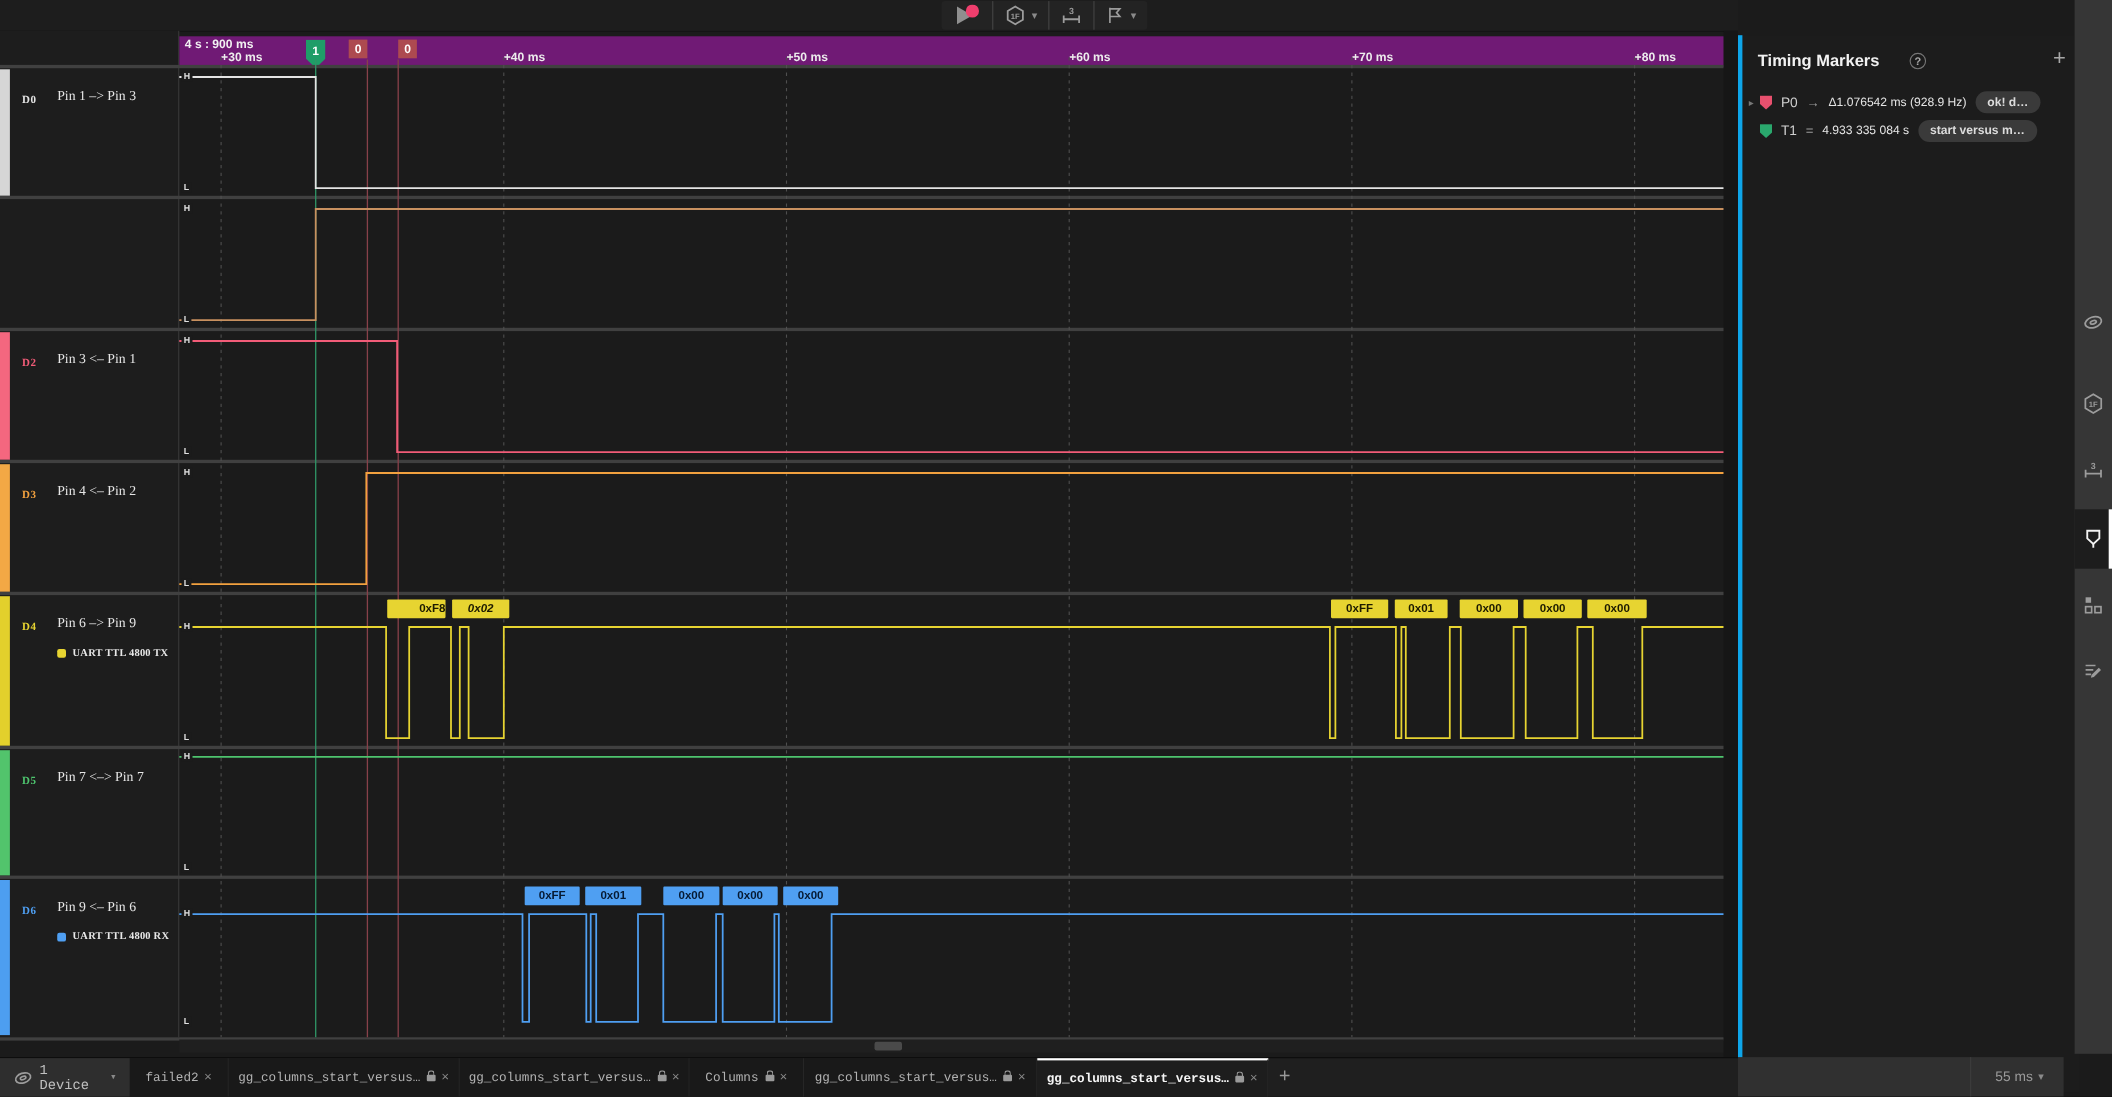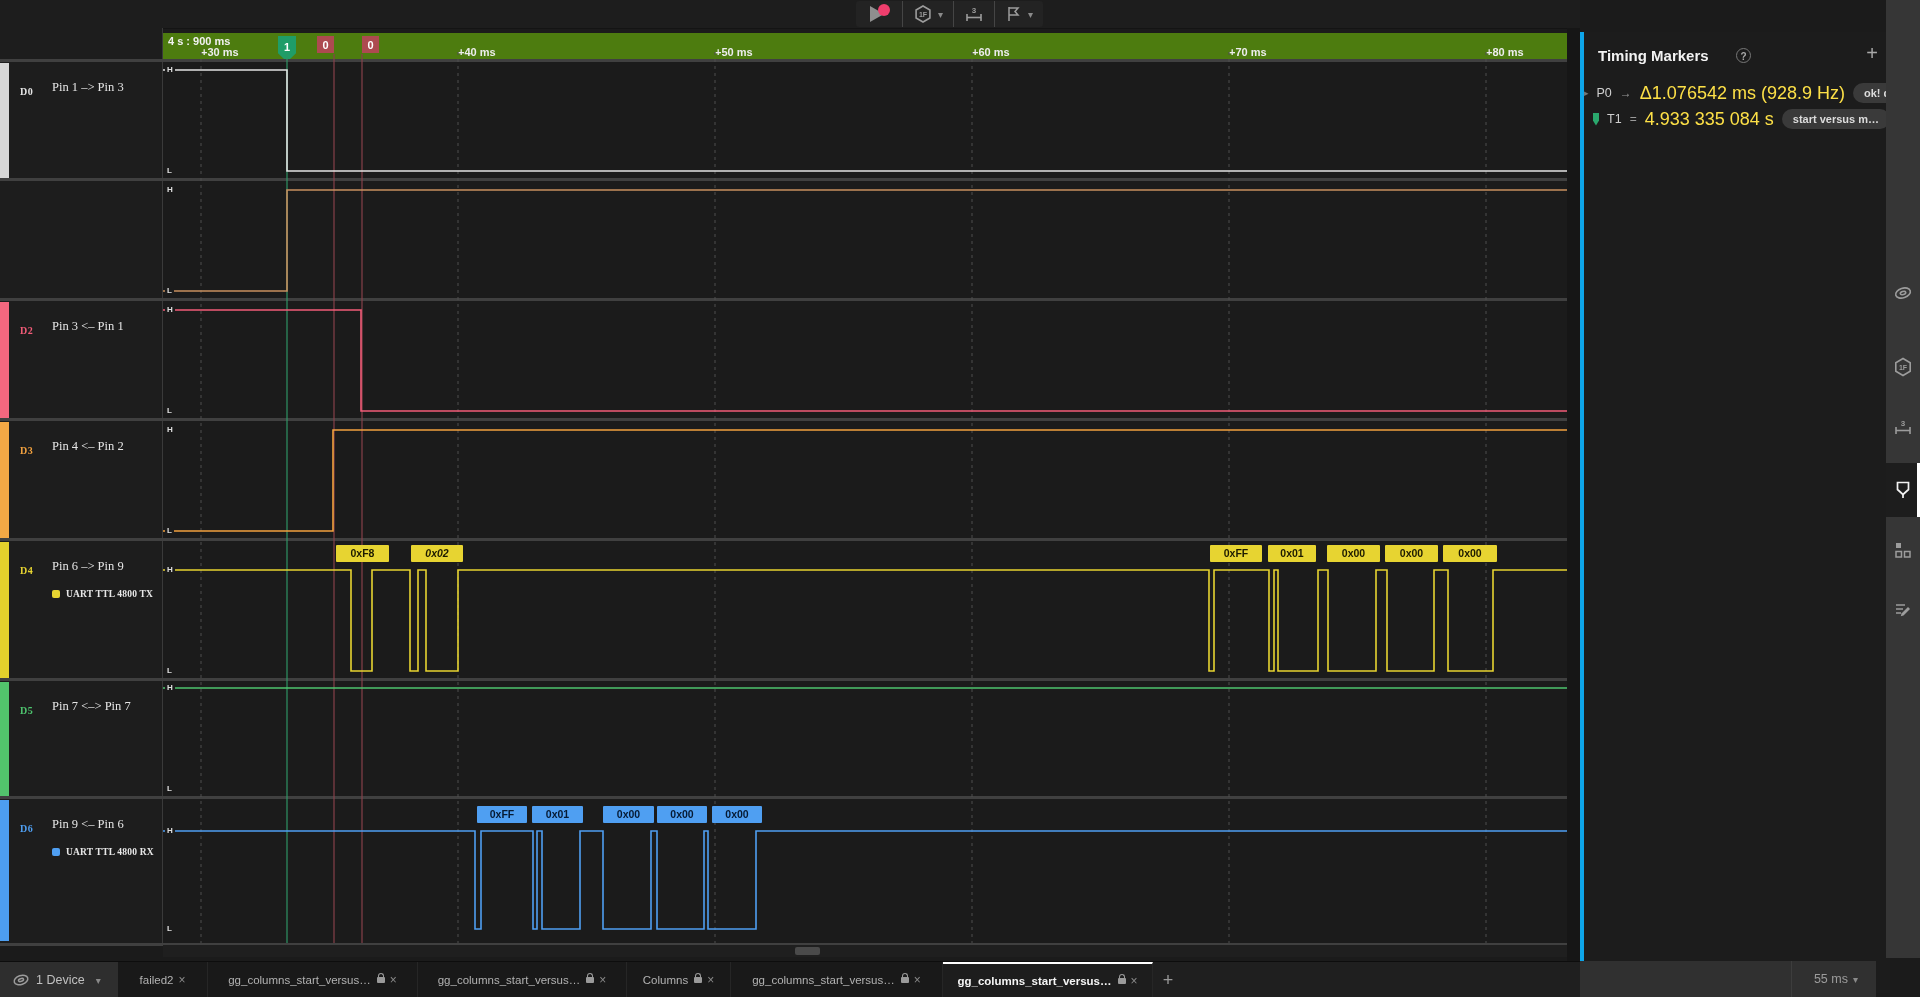--- a/index.html
+++ b/index.html
@@ -16,21 +16,21 @@
   #panel-divider{position:absolute;left:162px;top:28px;width:1px;height:915px;background:#3a3a3a;}
   .ch-row{position:absolute;left:0;width:162px;font-family:Liberation Serif, serif;}
   .ch-strip{position:absolute;left:0;top:2px;bottom:2px;width:9px;}
   .ch-id{position:absolute;left:20px;top:25px;font-size:10px;font-weight:bold;letter-spacing:.5px;}
   .ch-name{position:absolute;left:52px;top:19px;font-size:12.5px;color:#e6e6e6;}
   .ch-analyzer{position:absolute;left:52px;top:49px;display:flex;align-items:center;}
   .ch-analyzer .sq{width:8px;height:8px;border-radius:2px;margin-right:6px;}
   .ch-analyzer .txt{font-size:9.5px;font-weight:bold;color:#e8e8e8;letter-spacing:.2px;}
   .row-border{position:absolute;left:0;width:1567px;height:3px;background:#404040;}
   
-  #timeline{position:absolute;left:163px;top:33px;width:1404px;height:28px;background:#4d7c0f;}
+  #timeline{position:absolute;left:163px;top:33px;width:1404px;height:28px;background:#701a75;}
   #tl-origin{position:absolute;left:5px;top:2px;font-size:11px;font-weight:bold;color:#f2f2f2;white-space:nowrap;}
   .tl-tick{position:absolute;top:13px;font-size:11px;font-weight:bold;color:#ededed;white-space:nowrap;}
   .marker-flag{position:absolute;display:flex;align-items:center;justify-content:center;
     color:#fff;font-size:11px;font-weight:bold;cursor:pointer;}
   .marker-pent{clip-path:polygon(0 0,100% 0,100% 66%,50% 100%,0 66%);}
   
   #plot{position:absolute;left:0;top:0;width:1920px;height:997px;pointer-events:none;}
   .hl-label{position:absolute;font-size:8px;font-weight:bold;color:#e0e0e0;background:#1b1b1b;padding:0 2px;line-height:9px;}
   .data-label{position:absolute;height:17px;line-height:17px;text-align:center;font-size:10.5px;font-weight:bold;border-radius:1px;cursor:default;}
   
@@ -41,29 +41,29 @@
   #right-panel{position:absolute;left:1580px;top:0;width:306px;height:961px;background:#1c1c1c;border-left:4px solid #0ea5e9;margin-top:32px;}
   #rp-title{position:absolute;left:14px;top:15px;font-size:15px;font-weight:bold;color:#f2f2f2;}
   #rp-help{position:absolute;left:152px;top:16px;width:15px;height:15px;border:1.5px solid #777;border-radius:50%;
     color:#aaa;font-size:10px;font-weight:bold;text-align:center;line-height:15px;box-sizing:border-box;cursor:pointer;}
   #rp-add{position:absolute;right:12px;top:10px;font-size:20px;color:#a8a8a8;cursor:pointer;}
   .rp-row{position:absolute;left:0;width:306px;height:26px;display:flex;align-items:center;}
   .rp-chev{width:16px;text-align:center;color:#777;font-size:9px;}
   .rp-glyph{width:11px;height:13px;clip-path:polygon(0 0,100% 0,100% 62%,50% 100%,0 62%);margin-right:8px;}
   .rp-name{font-size:12.5px;color:#cfcfcf;margin-right:8px;}
   .rp-op{font-size:12px;color:#9a9a9a;margin-right:8px;}
-  .rp-val{font-size:18px;color:#fde047;white-space:nowrap;}
+  .rp-val{font-size:11px;color:#e5e5e5;white-space:nowrap;}
   .rp-pill{margin-left:8px;background:#3a3a3a;border-radius:11px;padding:4px 11px;font-size:11px;font-weight:bold;color:#dcdcdc;white-space:nowrap;cursor:pointer;}
   
   #icon-strip{position:absolute;left:1886px;top:0;width:34px;height:958px;background:#363636;}
   .strip-icon{position:absolute;left:0;width:34px;height:54px;display:flex;align-items:center;justify-content:center;cursor:pointer;}
   .strip-icon.active{background:#1d1d1d;}
   .strip-icon.active::after{content:"";position:absolute;right:0;top:0;width:3px;height:100%;background:#fff;}
   
-  #tabbar{position:absolute;left:0;top:961px;width:1580px;height:36px;background:#1f1f1f;display:flex;border-top:1px solid #0d0d0d;}
+  #tabbar{position:absolute;left:0;top:961px;width:1580px;height:36px;background:#1f1f1f;display:flex;border-top:1px solid #0d0d0d;font-family:Liberation Mono, monospace;}
   #device-chip{height:36px;background:#2e2e2e;display:flex;align-items:center;padding:0 12px;box-sizing:border-box;cursor:pointer;}
   #device-chip .lbl{font-size:12.5px;color:#c0c0c0;margin:0 6px;}
   .tab{height:36px;display:flex;align-items:center;justify-content:center;box-sizing:border-box;
        background:#191919;border-right:1px solid #262626;font-size:11.5px;color:#b2b2b2;cursor:pointer;overflow:hidden;white-space:nowrap;}
   .tab.active{background:#1d1d1d;border-top:2px solid #fff;color:#f5f5f5;font-weight:bold;}
   .tab .x{color:#8a8a8a;font-size:12px;margin-left:5px;font-weight:normal;}
   .lock{display:inline-block;width:8px;height:6px;background:#9a9a9a;border-radius:1px;position:relative;margin-left:6px;flex:none;}
   .lock::before{content:"";position:absolute;left:1px;top:-4px;width:4px;height:4px;border:1.3px solid #9a9a9a;border-bottom:none;border-radius:3px 3px 0 0;}
   #tab-add{width:30px;height:36px;display:flex;align-items:center;justify-content:center;color:#999;font-size:18px;cursor:pointer;}
   
@@ -206,21 +206,21 @@
       <div class="hl-label" style="left: 165px; top: 65px;">H</div>
       <div class="hl-label" style="left: 165px; top: 166px;">L</div>
       <div class="hl-label" style="left: 165px; top: 185px;">H</div>
       <div class="hl-label" style="left: 165px; top: 286px;">L</div>
       <div class="hl-label" style="left: 165px; top: 305px;">H</div>
       <div class="hl-label" style="left: 165px; top: 406px;">L</div>
       <div class="hl-label" style="left: 165px; top: 425px;">H</div>
       <div class="hl-label" style="left: 165px; top: 526px;">L</div>
       <div class="hl-label" style="left: 165px; top: 565px;">H</div>
       <div class="hl-label" style="left: 165px; top: 666px;">L</div>
-      <div class="data-label" style="left: 336px; top: 545px; width: 53px; background: rgb(231, 212, 49); color: rgb(28, 26, 0);">0xF8</div>
+      <div class="data-label" style="left: 352px; top: 545px; width: 53px; background: rgb(231, 212, 49); color: rgb(28, 26, 0); text-align: right;">0xF8</div>
       <div class="data-label" style="left: 411px; top: 545px; width: 52px; background: rgb(231, 212, 49); color: rgb(28, 26, 0); font-style: italic;">0x02</div>
       <div class="data-label" style="left: 1210px; top: 545px; width: 52px; background: rgb(231, 212, 49); color: rgb(28, 26, 0);">0xFF</div>
       <div class="data-label" style="left: 1268px; top: 545px; width: 48px; background: rgb(231, 212, 49); color: rgb(28, 26, 0);">0x01</div>
       <div class="data-label" style="left: 1327px; top: 545px; width: 53px; background: rgb(231, 212, 49); color: rgb(28, 26, 0);">0x00</div>
       <div class="data-label" style="left: 1385px; top: 545px; width: 53px; background: rgb(231, 212, 49); color: rgb(28, 26, 0);">0x00</div>
       <div class="data-label" style="left: 1443px; top: 545px; width: 54px; background: rgb(231, 212, 49); color: rgb(28, 26, 0);">0x00</div>
       <div class="hl-label" style="left: 165px; top: 683px;">H</div>
       <div class="hl-label" style="left: 165px; top: 784px;">L</div>
       <div class="hl-label" style="left: 165px; top: 826px;">H</div>
       <div class="hl-label" style="left: 165px; top: 924px;">L</div>

